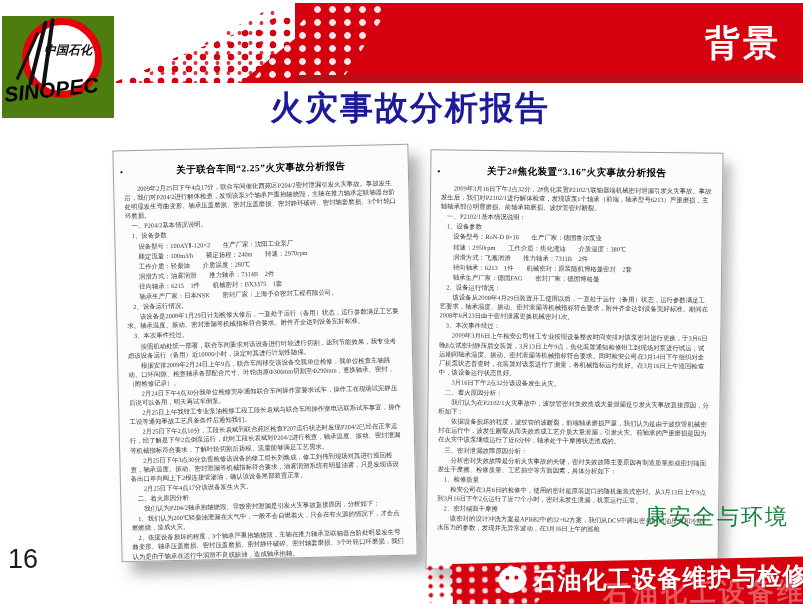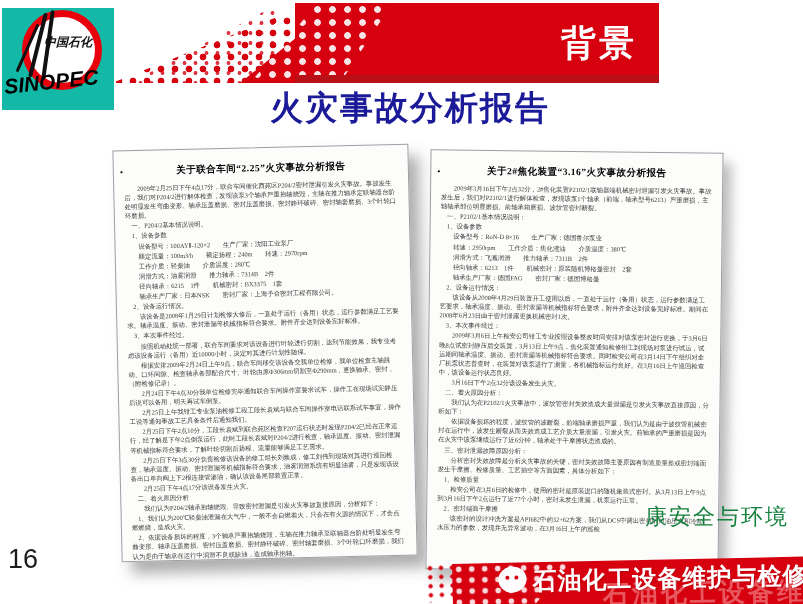--- a/index.html
+++ b/index.html
@@ -1,21 +1,21 @@
 <!DOCTYPE html>
 <html><head>
 <meta charset="utf-8">
 <style>
   html,body{margin:0;padding:0;}
   body{
     width:803px;height:604px;position:relative;overflow:hidden;
     background:#ffffff;font-family:"Liberation Sans", sans-serif;
   }
   
-  .top-banner{position:absolute;left:0;top:0;width:659px;height:84px;}
+  .top-banner{position:absolute;left:0;top:0;width:803px;height:84px;}
   .tb-red{position:absolute;left:295px;top:3px;right:0;height:72px;background:#d6000f;}
   .tb-dark{position:absolute;left:295px;top:75px;right:0;height:8px;background:#b81016;}
   .tb-dots-left{
     position:absolute;left:112px;top:3px;width:200px;height:80px;
     background-image:radial-gradient(circle,#d6000f 32%,rgba(214,0,15,0) 40%);
     background-size:14px 12px;
     clip-path:polygon(0 100%,100% 0,100% 100%);
   }
   .tb-dots-left2{
     position:absolute;left:130px;top:3px;width:150px;height:80px;
@@ -31,21 +31,21 @@
     position:absolute;left:250px;top:3px;width:150px;height:80px;
     background-image:radial-gradient(circle,#ffffff 30%,rgba(255,255,255,0) 38%);
     background-size:15px 13px;
     clip-path:polygon(45% 0,95% 0,60% 100%,0 100%);opacity:.9;
   }
   .badge{
     position:absolute;right:22px;top:20px;color:#ffffff;font-weight:bold;
     font-size:35px;letter-spacing:3px;
   }
   
-  .logo{position:absolute;left:2px;top:8px;width:112px;height:102px;background:#14b8a6;z-index:3;}
+  .logo{position:absolute;left:2px;top:16px;width:112px;height:102px;background:#4d7c0f;z-index:3;}
   .logo-ring{position:absolute;left:20px;top:2px;width:66px;height:66px;border:7px solid #e8000d;border-radius:50%;background:#fff;}
   .logo-slash{position:absolute;background:#111;border-radius:2px;}
   .ls1{left:34px;top:4px;width:4px;height:66px;transform:rotate(14deg);}
   .ls2{left:44px;top:2px;width:4px;height:70px;transform:rotate(8deg);}
   .ls3{left:24px;top:14px;width:3px;height:52px;transform:rotate(24deg);}
   .logo-cn{position:absolute;left:42px;top:26px;font-size:12px;color:#111;font-style:italic;font-weight:bold;white-space:nowrap;}
   .logo-en{position:absolute;left:2px;top:62px;font-size:21px;color:#000;font-weight:bold;font-style:italic;letter-spacing:0px;transform:rotate(-6deg);}
   
   .slide-title{
     position:absolute;left:0;top:86px;width:820px;text-align:center;

